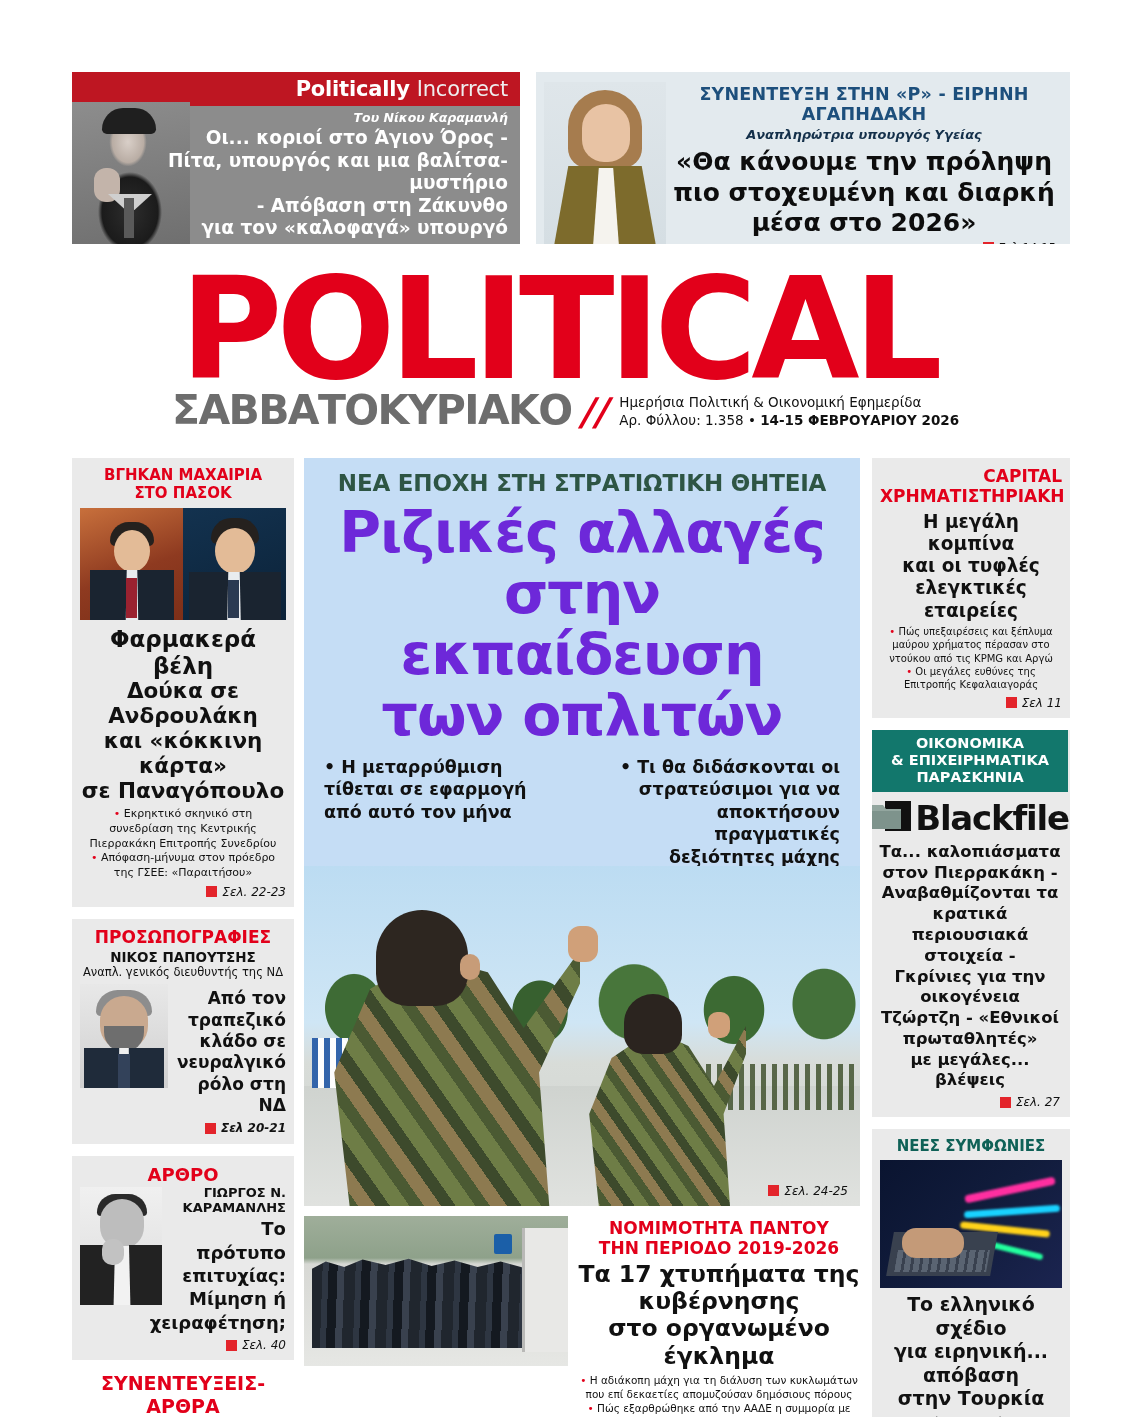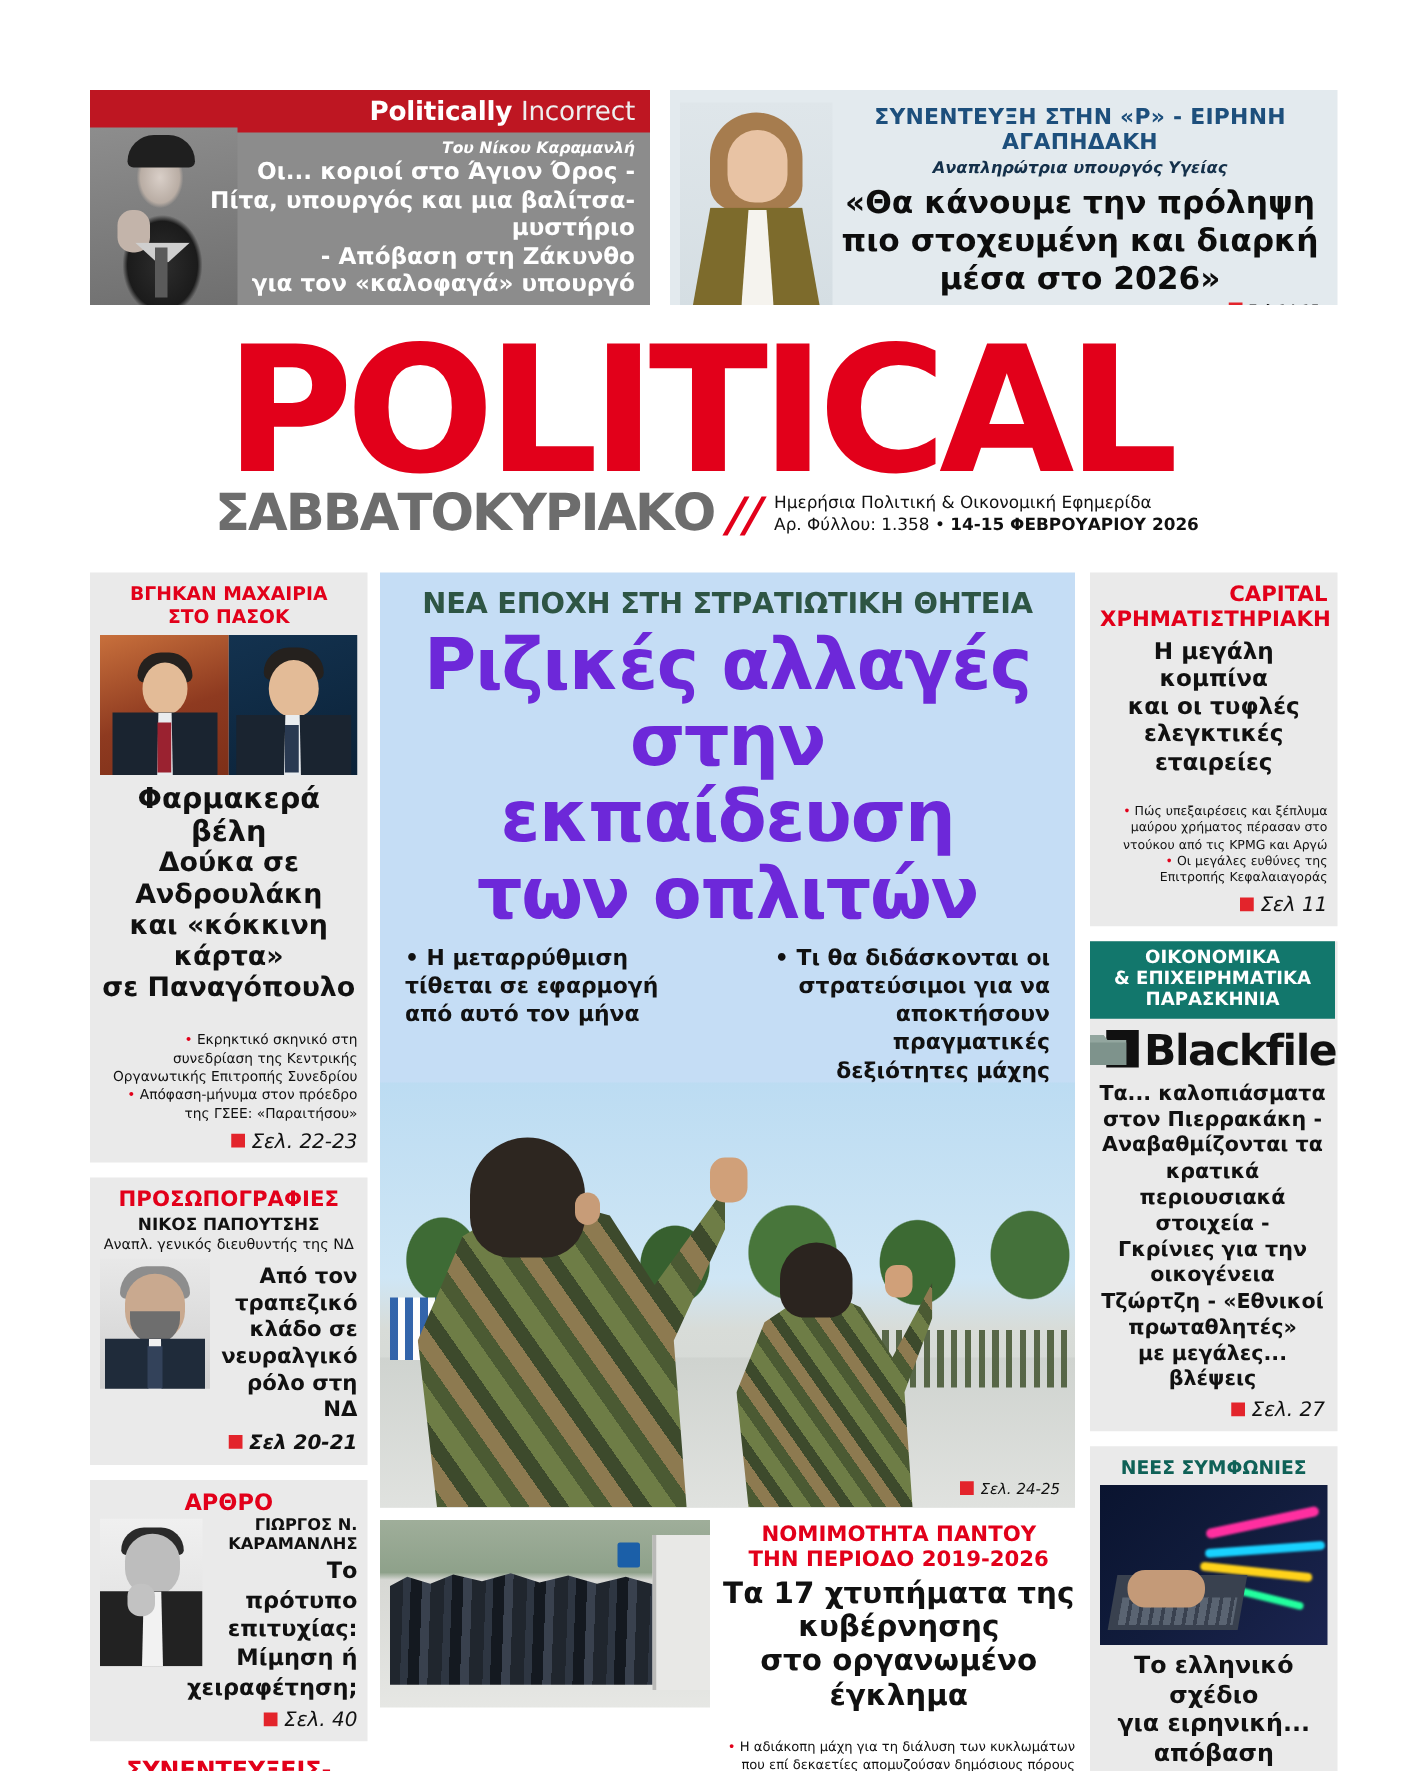--- a/index.html
+++ b/index.html
@@ -66,23 +66,23 @@
   .col-left { position: absolute; left: 72px; top: 458px; width: 222px; }
   .col-mid { position: absolute; left: 304px; top: 458px; width: 556px; }
   .col-right { position: absolute; left: 872px; top: 458px; width: 198px; }
 
   .card { background: #eaeaea; padding: 8px 8px 8px 8px; margin-bottom: 12px; }
 
   .kicker-red { color: #e2001a; font-weight: bold; text-align: center; font-size: 15px; line-height: 1.2; }
   .kicker-teal { color: #0f6157; font-weight: bold; text-align: center; font-size: 15px; line-height: 1.2; }
 
   .hl { text-align: center; font-weight: bold; color: #111; }
-  .bullets { font-size: 11px; color: #111; text-align: right; line-height: 1.34; margin-top: 21px; }
+  .bullets { font-size: 11px; color: #111; text-align: center; line-height: 1.34; margin-top: 3px; }
   .bullets .bt { color: #e2001a; }
-  .sel { margin-top: 4px; font-size: 16px; color: #111; display: flex; align-items: center; justify-content: flex-end; gap: 5px; font-style: italic; }
+  .sel { margin-top: 4px; font-size: 12px; color: #111; display: flex; align-items: center; justify-content: flex-end; gap: 5px; font-style: italic; }
 
   
   .pasok-photo { width: 206px; height: 112px; margin: 6px auto 0; position: relative; overflow: hidden; }
   .pasok-left { position: absolute; left: 0; top: 0; width: 103px; height: 112px; background: linear-gradient(160deg,#c8703c 0%, #8e3a20 55%, #7d2f18 100%); }
   .pasok-right { position: absolute; left: 103px; top: 0; width: 103px; height: 112px; background: linear-gradient(160deg,#13324f 0%, #0b2238 100%); }
   .pk-head { position: absolute; border-radius: 50%; background: #e3bb97; }
   .pk-hair { position: absolute; border-radius: 28px 28px 8px 8px; background: #25211e; }
   .pk-suit { position: absolute; background: #1a2430; }
   .pk-shirt { position: absolute; background: #e9ecef; }
   .pk-tie { position: absolute; background: #9a2230; }
@@ -271,21 +271,21 @@
           <div class="pk-tie" style="left:45px;top:72px;width:11px;height:38px;background:#2a3a52;"></div>
         </div>
       </div>
       <div class="hl pasok-hl">
         <div>Φαρμακερά βέλη</div>
         <div class="l2">Δούκα σε Ανδρουλάκη</div>
         <div class="l2">και «κόκκινη κάρτα»</div>
         <div class="l2">σε Παναγόπουλο</div>
       </div>
       <div class="bullets">
-        <div><span class="bt">•</span> <span>Εκρηκτικό σκηνικό στη συνεδρίαση της Κεντρικής Οργανωτικής Επιτροπής Συνεδρίου</span></div>
+        <div><span class="bt">•</span> <span>Εκρηκτικό σκηνικό στη συνεδρίαση της Κεντρικής Πιερρακάκη Επιτροπής Συνεδρίου</span></div>
         <div><span class="bt">•</span> <span>Απόφαση-μήνυμα στον πρόεδρο της ΓΣΕΕ: «Παραιτήσου»</span></div>
       </div>
       <div class="sel">
         <span class="sq-red"></span>
         <span>Σελ. 22-23</span>
       </div>
     </div>
 
     <div class="card">
       <div class="kicker-red" style="font-size:17px;">ΠΡΟΣΩΠΟΓΡΑΦΙΕΣ</div>

